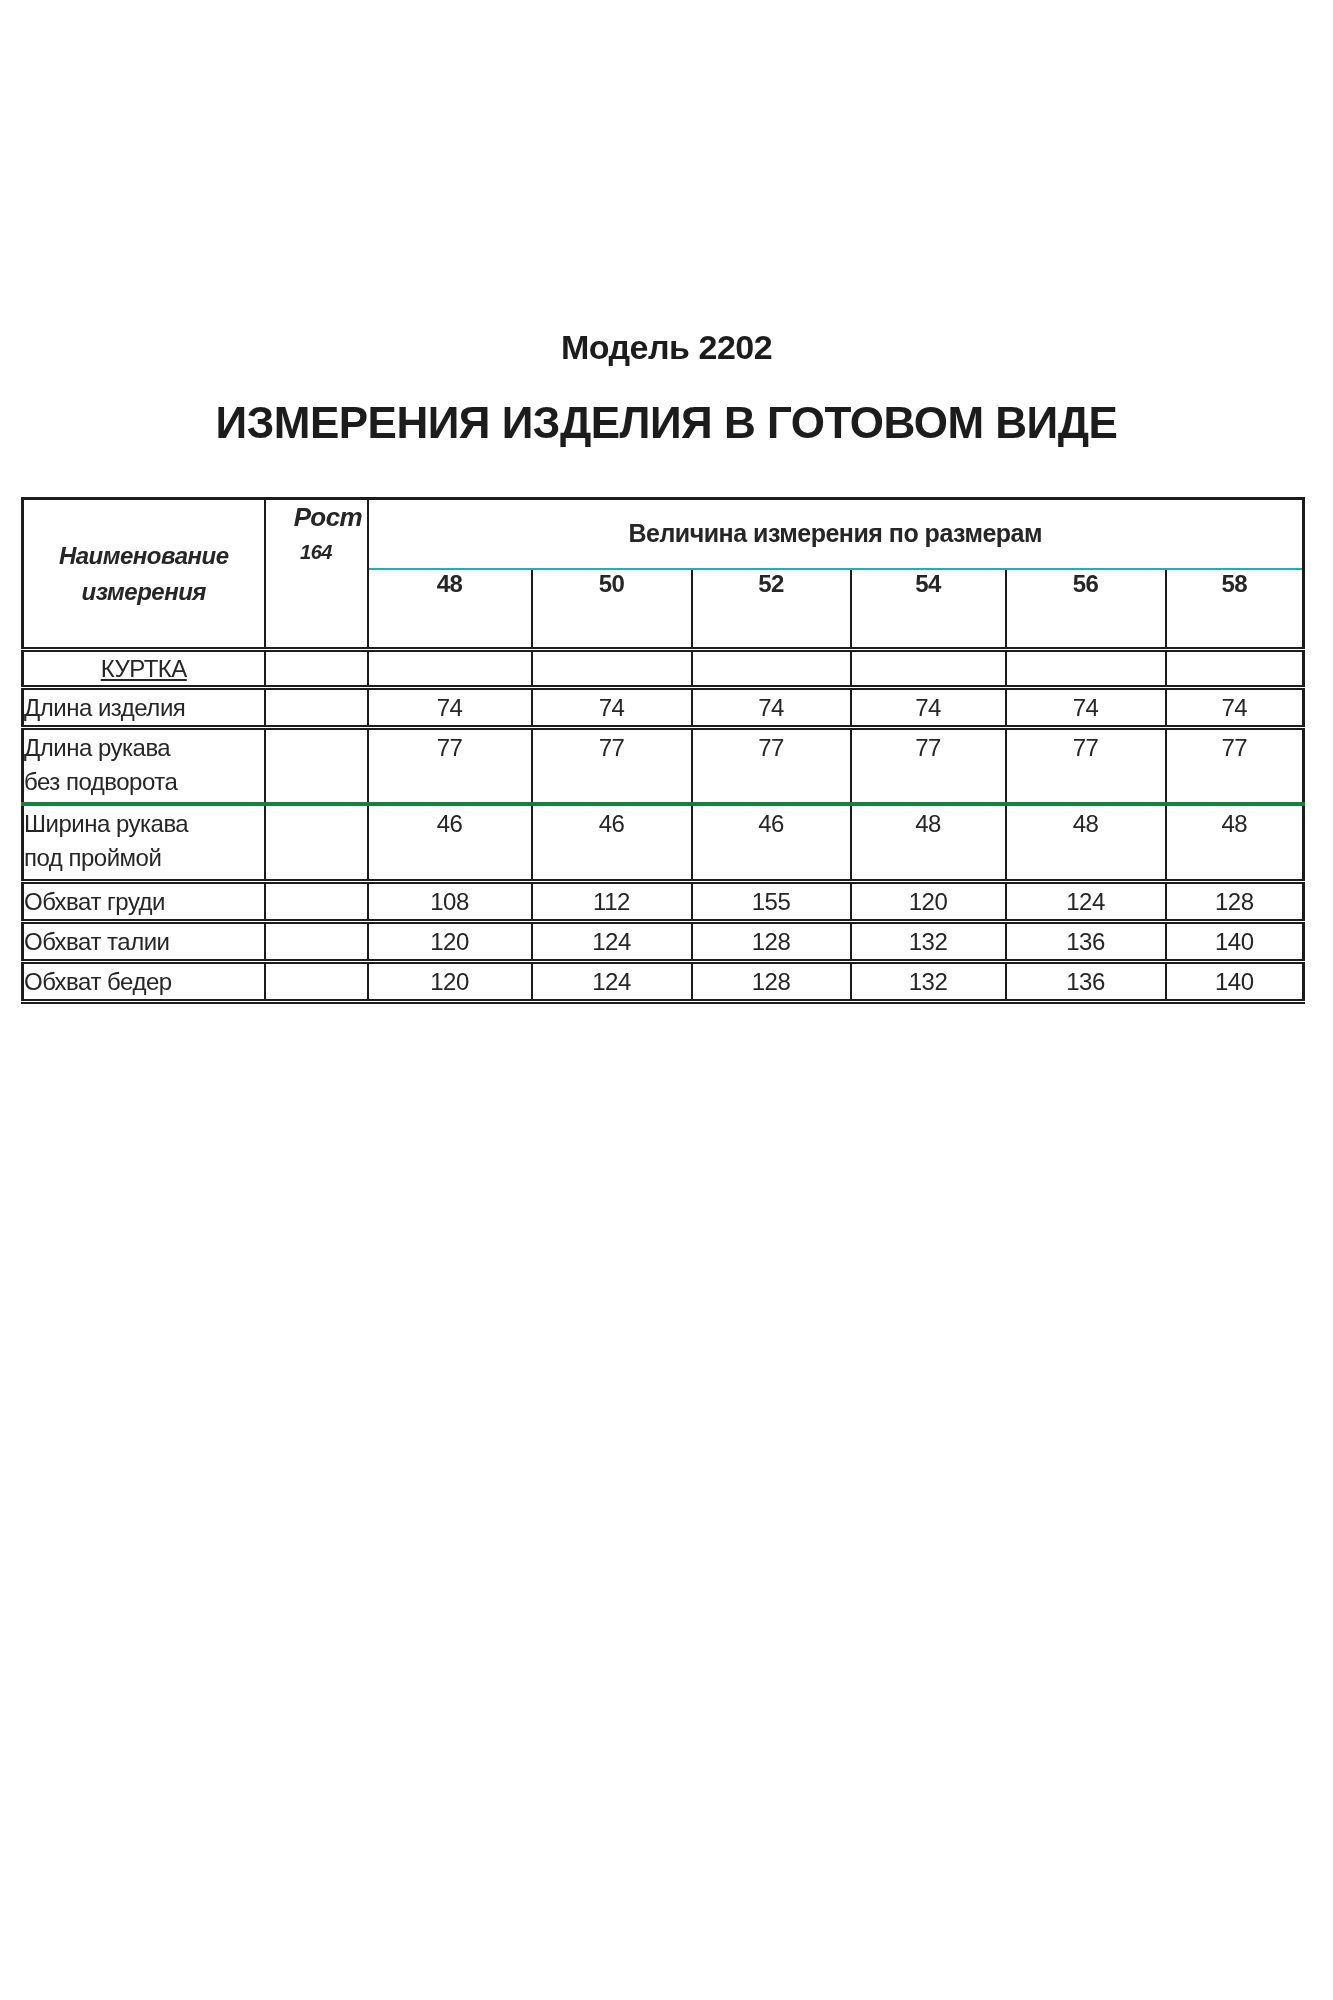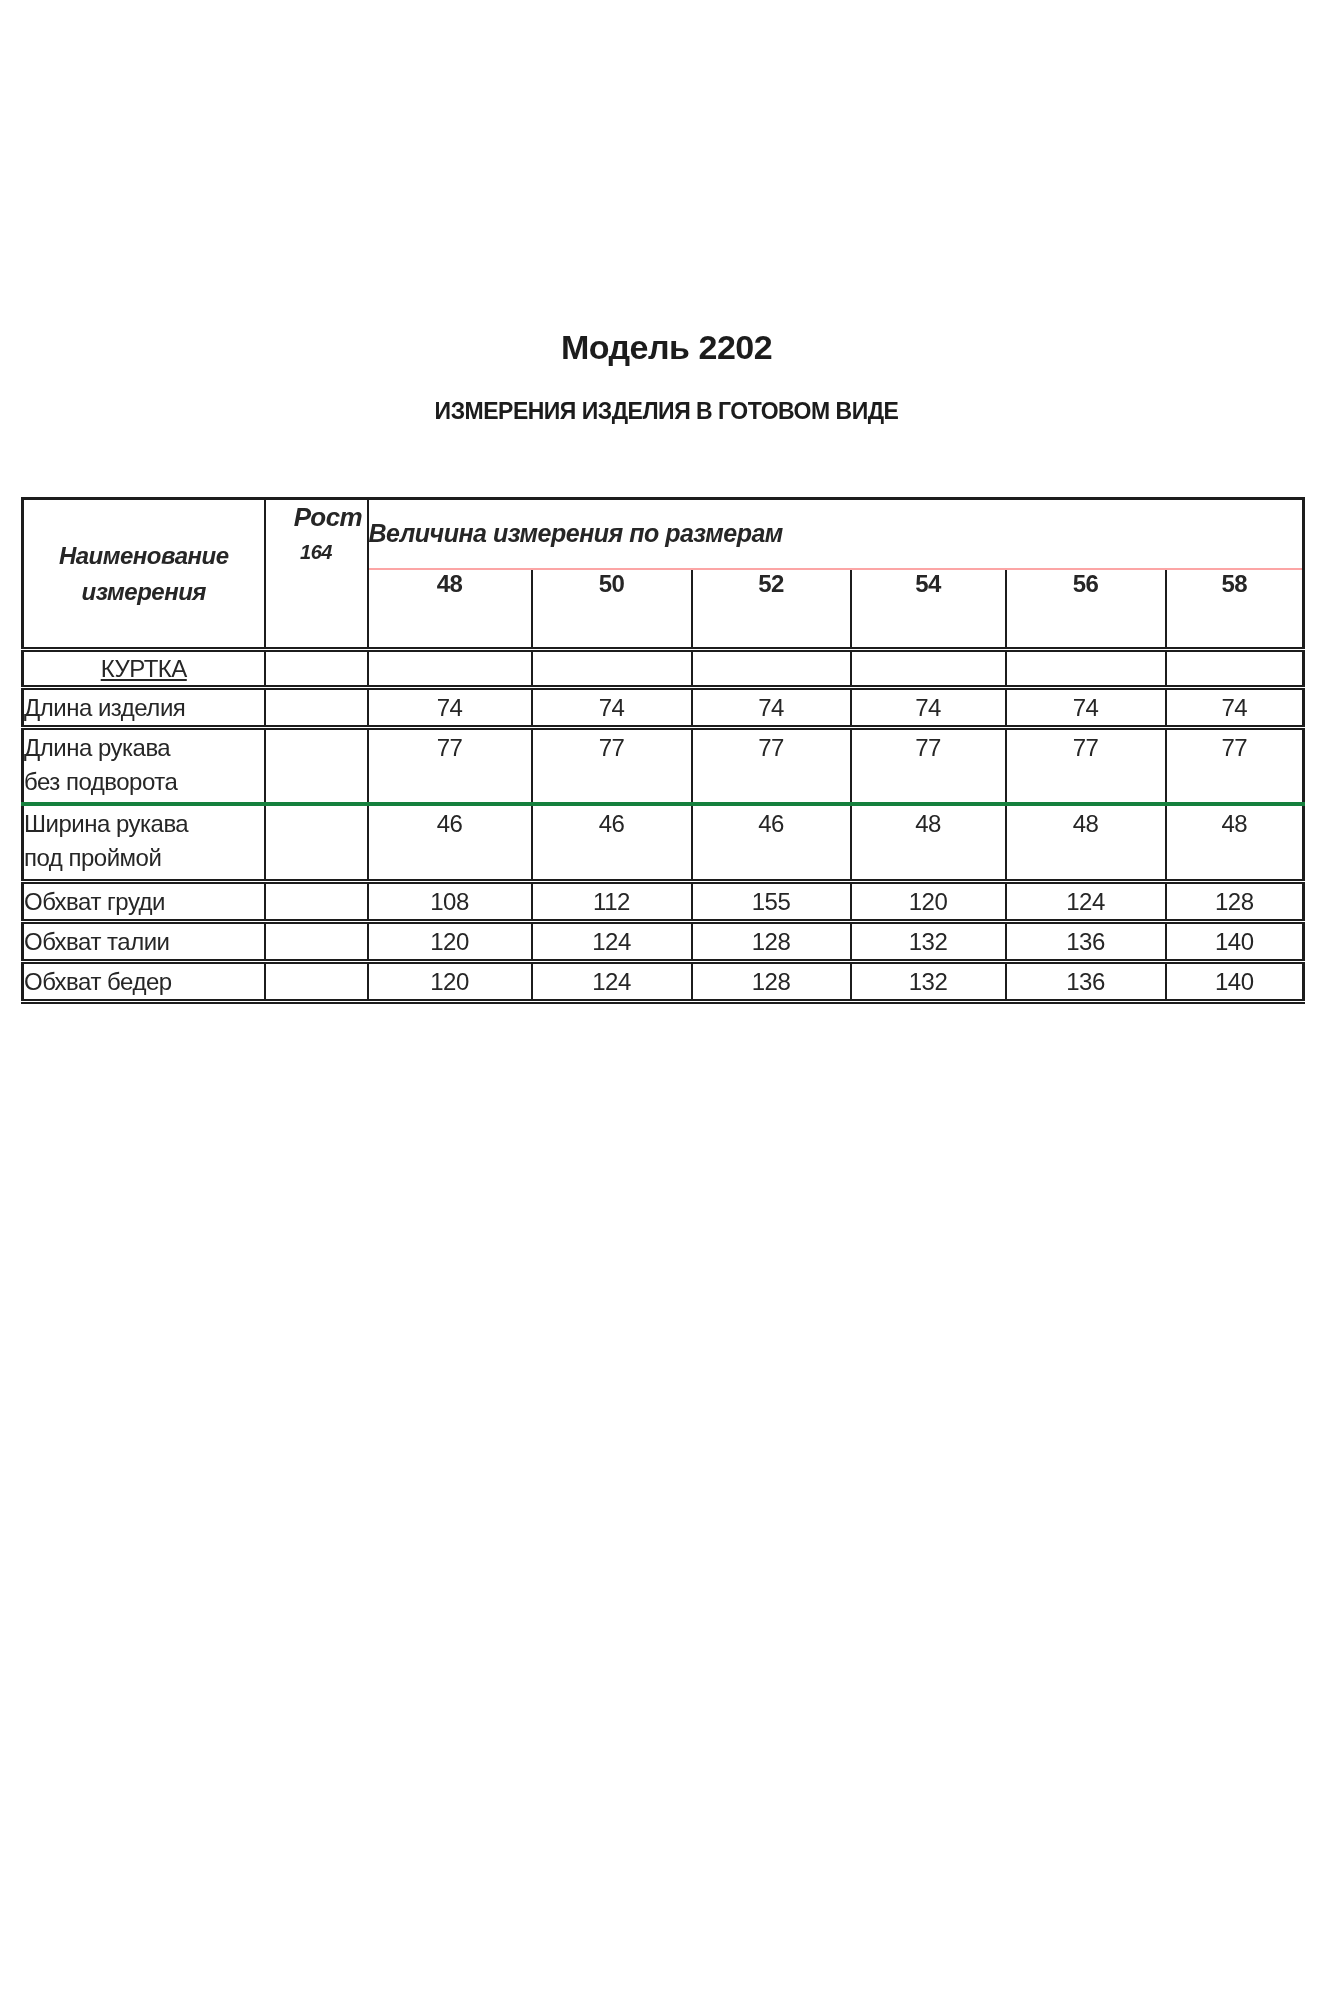--- a/index.html
+++ b/index.html
@@ -22,21 +22,21 @@
     font-weight: bold;
     letter-spacing: -0.5px;
     color: #1c1c1c;
   }
   .doc-subtitle {
     position: absolute;
     top: 398px;
     left: 0;
     width: 100%;
     text-align: center;
-    font-size: 23px;
+    font-size: 44px;
     font-weight: bold;
     letter-spacing: -0.5px;
     color: #1c1c1c;
   }
   table.meas {
     position: absolute;
     left: 21px;
     top: 497px;
     width: 1281px;
     border-collapse: collapse;
@@ -69,24 +69,24 @@
     font-weight: bold;
     font-style: italic;
     padding-top: 9px;
     line-height: 35px;
     font-size: 26px;
   }
   td.c-rost .rost-value { display: block; font-size: 20px; }
   td.c-rost .rost-label { display: block; margin-left: 24px; }
   td.c-group {
     vertical-align: middle;
-    font-weight: bold;
-    font-style: italic;
+    text-align: center;
+    font-weight: bold;
     font-size: 25px;
-    border-bottom: 2px solid #fca5a5;
+    border-bottom: 2px solid #14b8a6;
   }
   td.c-size {
     vertical-align: top;
     padding-top: 12px;
     text-align: center;
     font-weight: bold;
   }
   
   tr.section-row { height: 38px; text-decoration: underline; }
   tr.section-row td {

